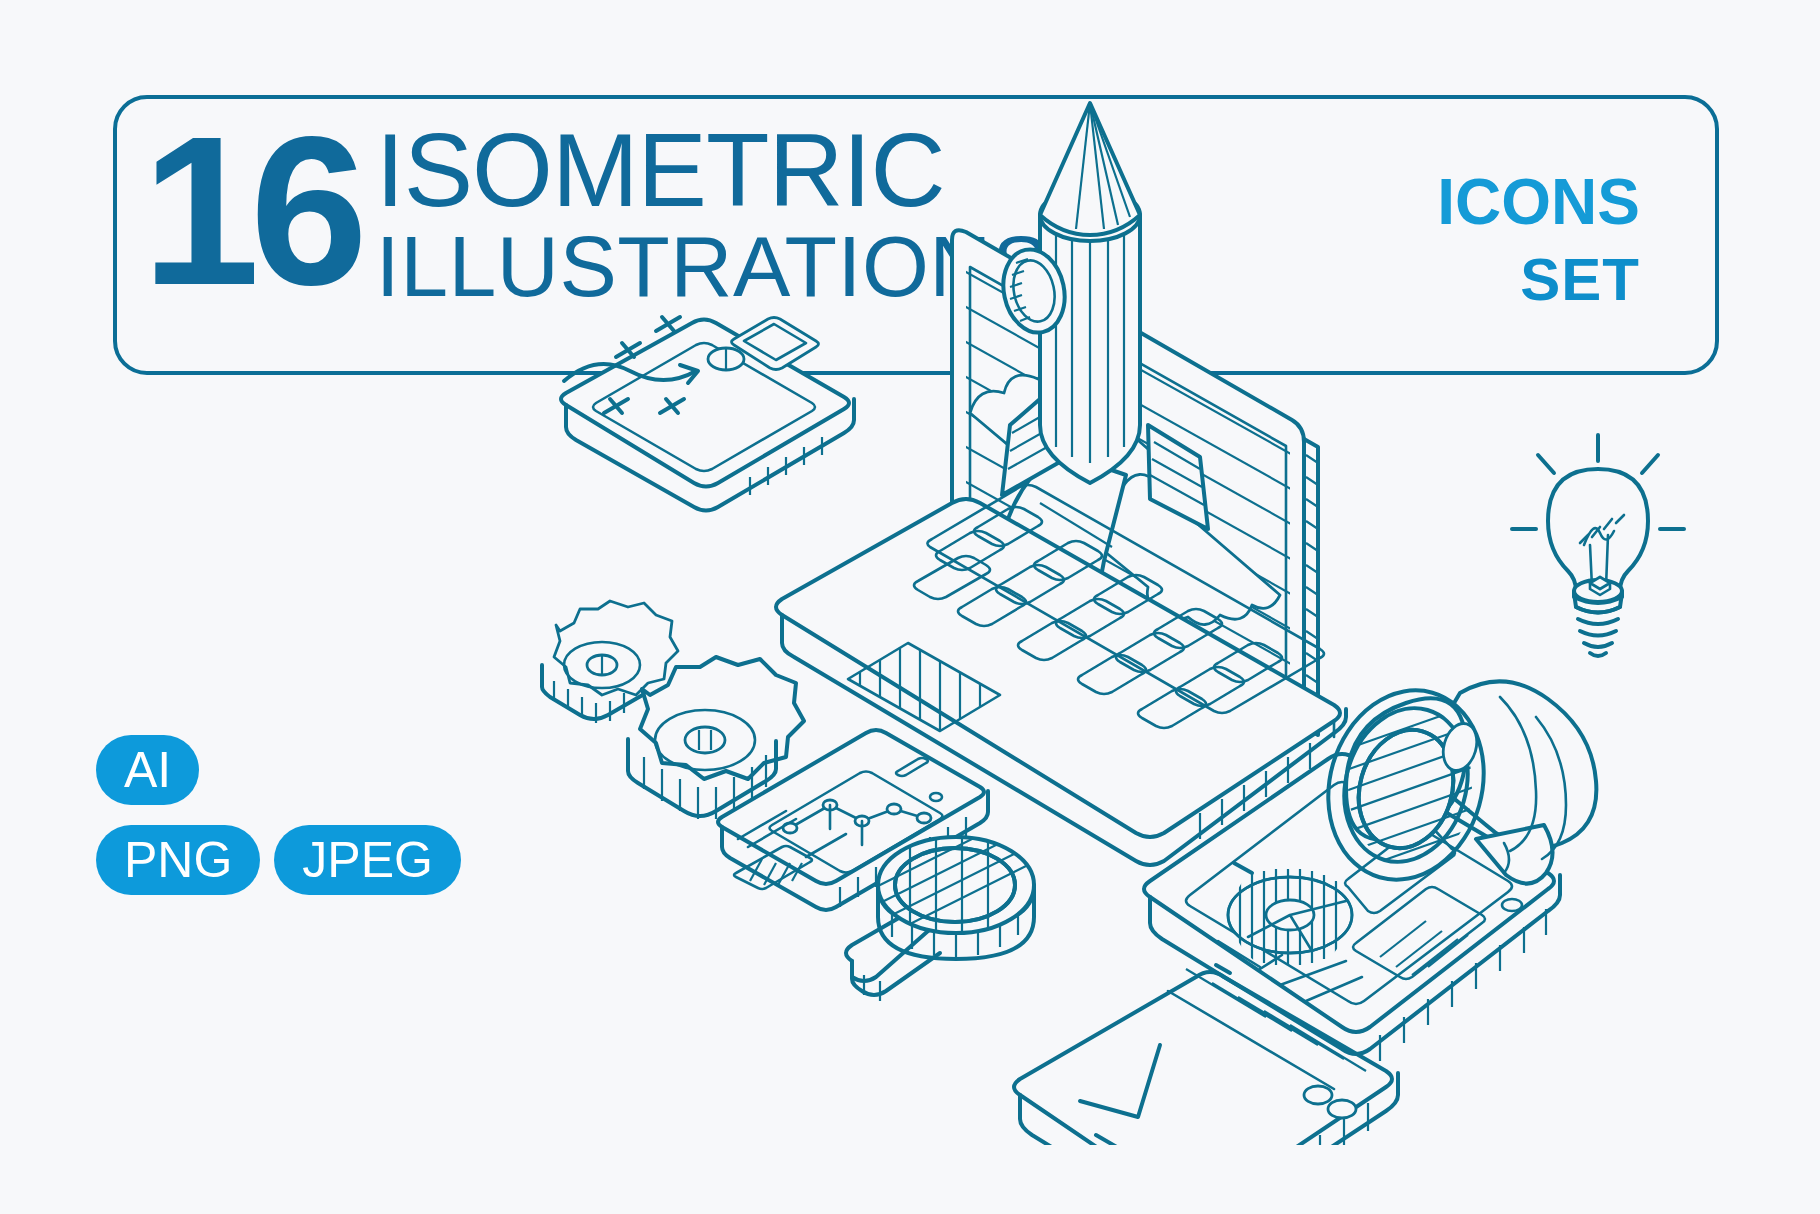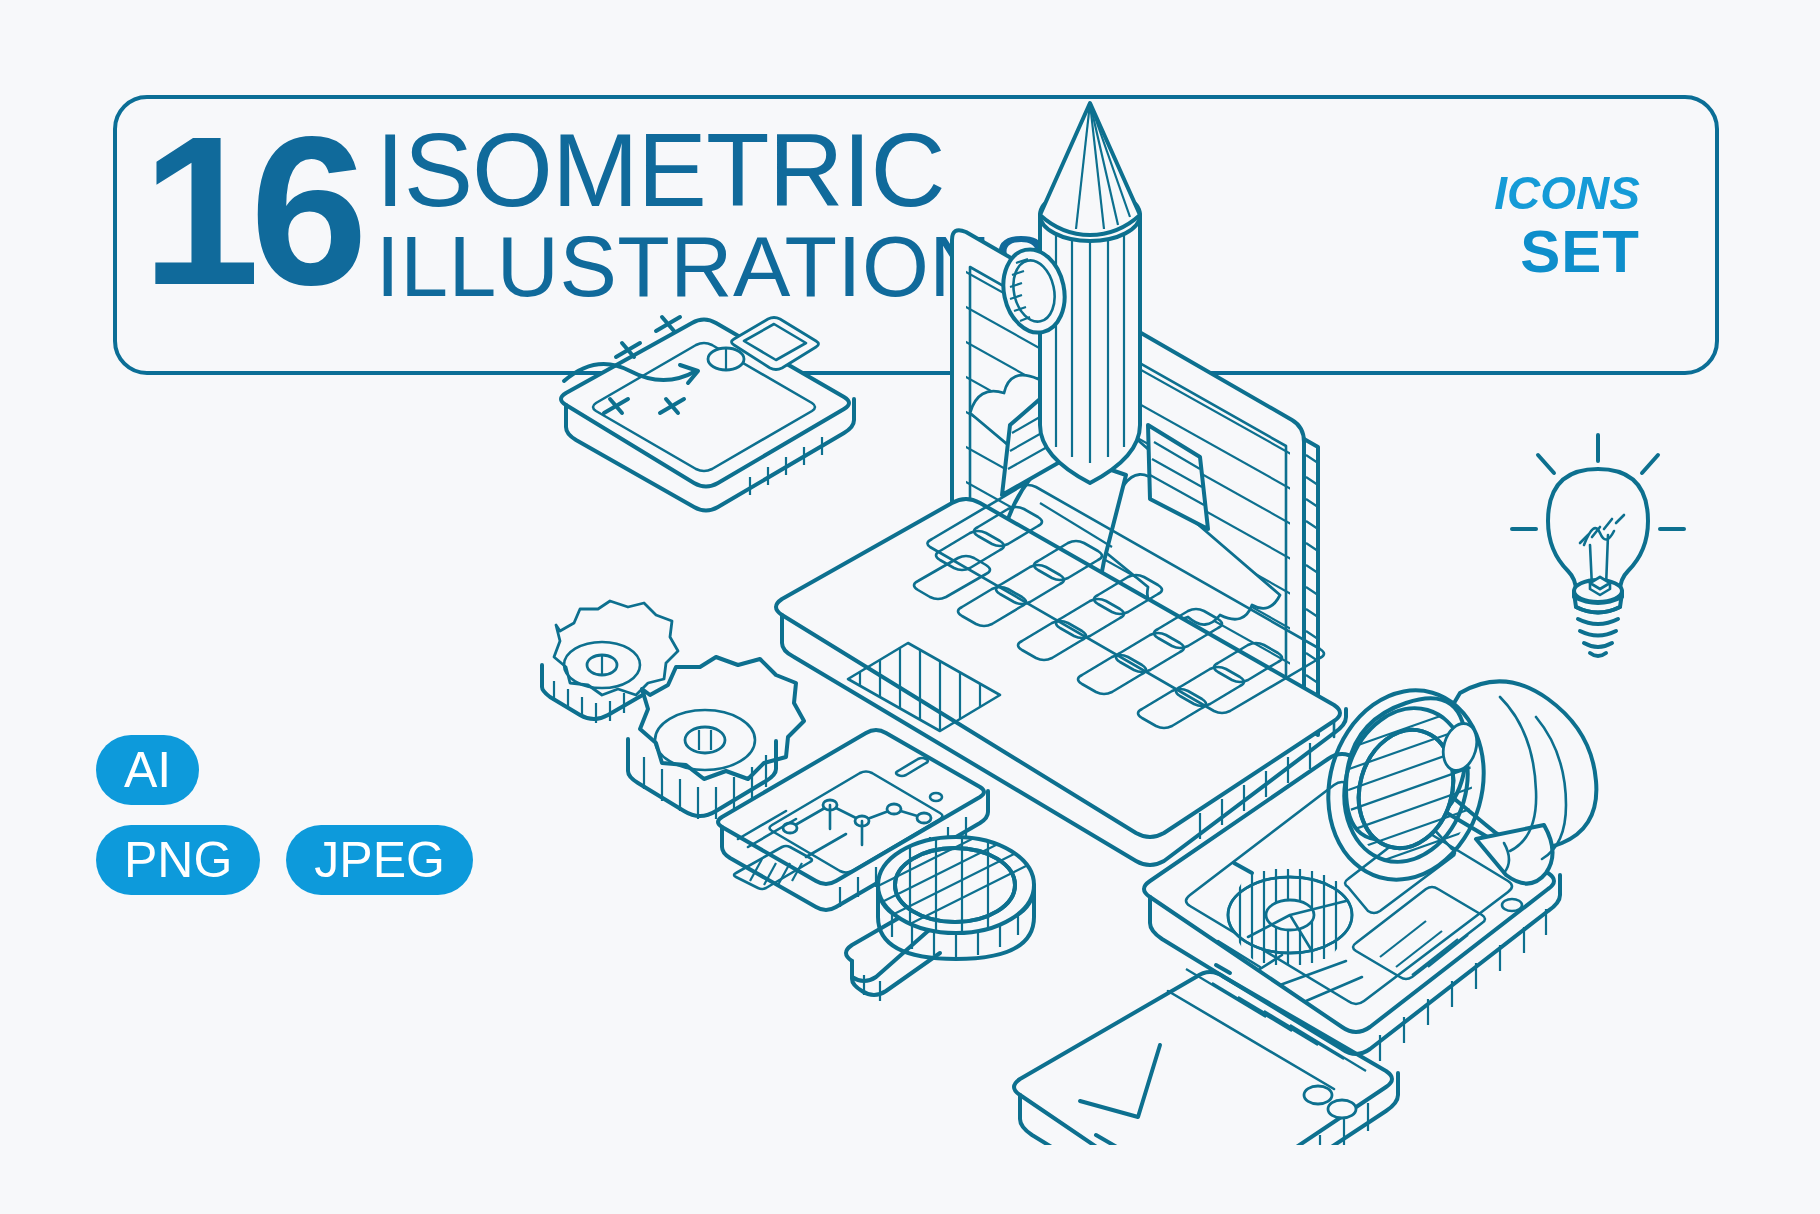--- a/index.html
+++ b/index.html
@@ -67,45 +67,44 @@
     white-space:nowrap;
     font-family:"Liberation Sans", sans-serif;
   }
   .icons-set{
     position:absolute;
     right:180px;top:170px;
     text-align:right;
     line-height:1.0;
   }
   .icons-word{
-    font-size:46px;
-    font-style:italic;
+    font-size:64px;
     font-weight:700;
     color:#159bd7;
     letter-spacing:0px;
     display:block;
   }
   .set-word{
     font-size:60px;
     font-weight:700;
     color:#0e8ecb;
     letter-spacing:1px;
     display:block;
-    margin-top:6px;
+    margin-top:16px;
   }
 
   
   .badges{
     position:absolute;
     left:96px;top:735px;
     width:520px;
   }
   .badge-row{
     display:flex;
-    gap:26px;
+    gap:14px;
     margin-bottom:20px;
   }
   .badge{
     background:#0d9adb;
     color:#ffffff;
     border-radius:40px;
     height:70px;
     min-width:84px;
     padding:0 28px;
     display:flex;

